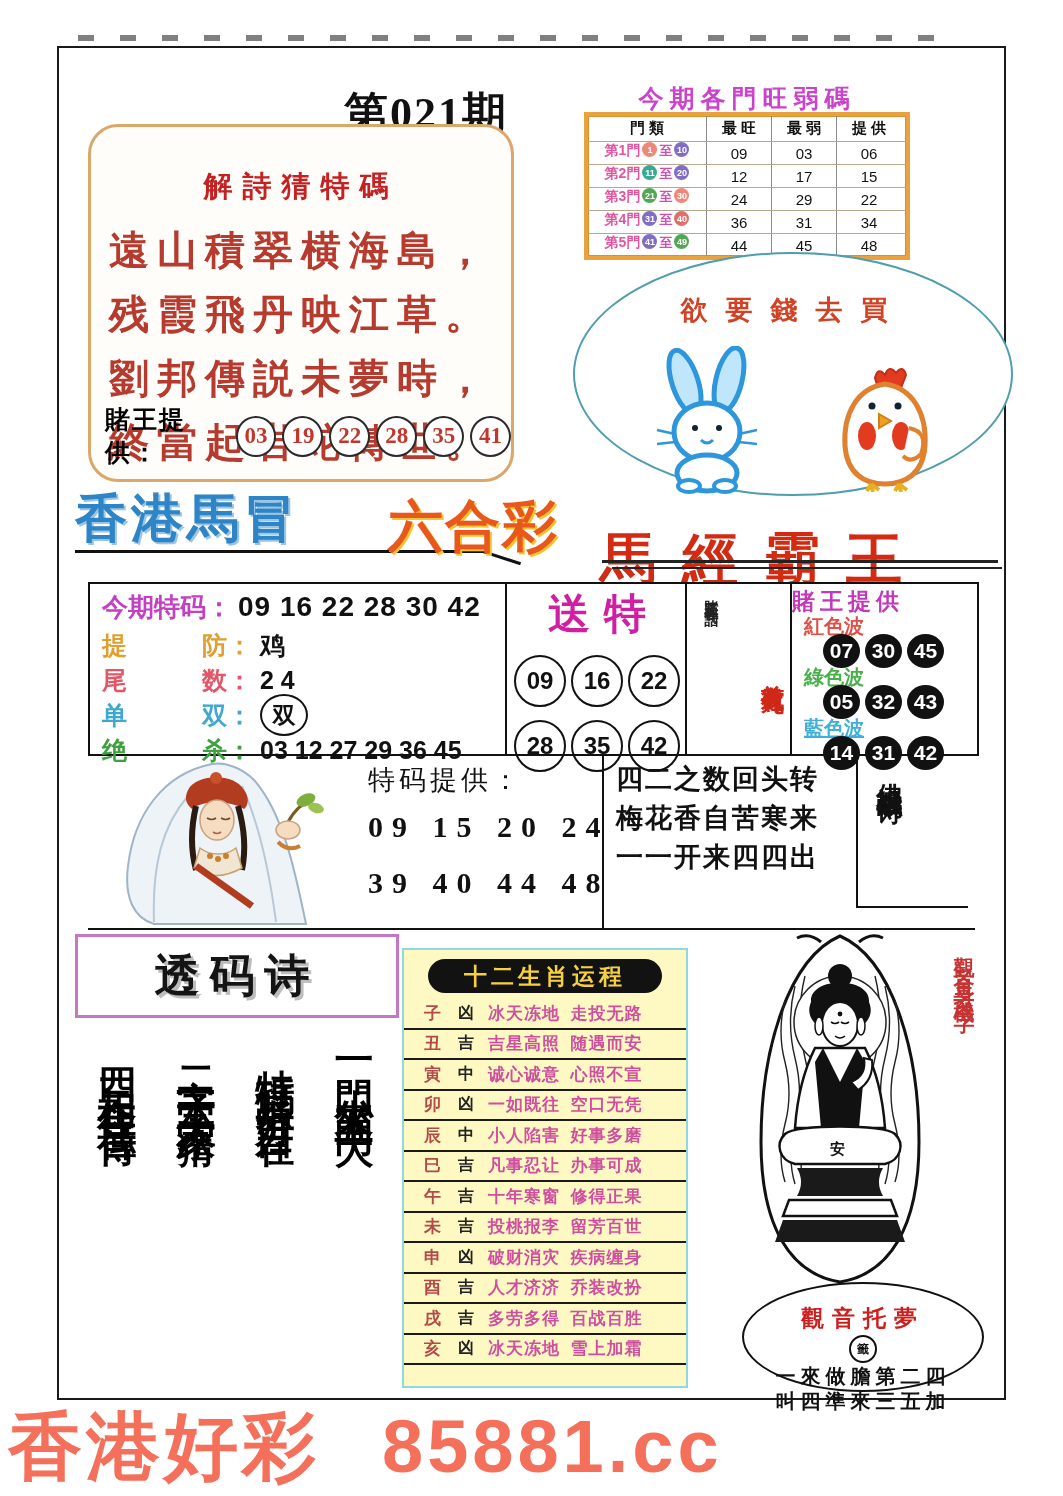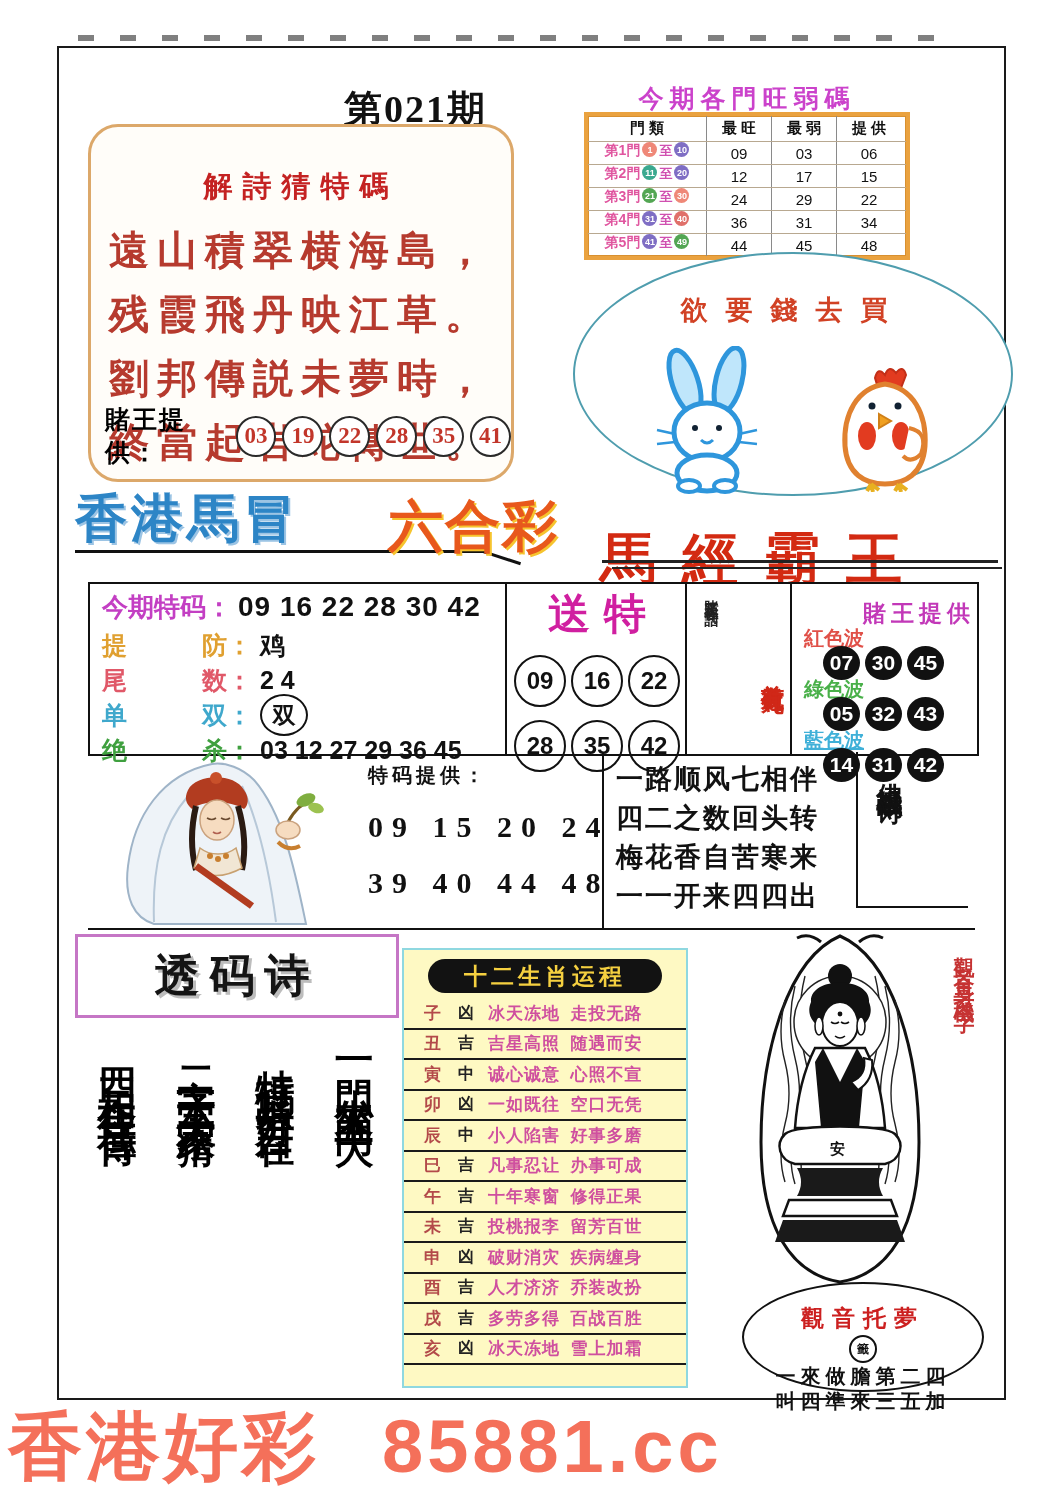--- a/index.html
+++ b/index.html
@@ -7,21 +7,21 @@
        font-family:"Liberation Sans","DejaVu Sans",sans-serif;color:#111;}
   .abs{position:absolute;}
   .serif{font-family:"Liberation Serif","DejaVu Serif",serif;}
   .vert{writing-mode:vertical-rl;text-orientation:upright;}
 
   
   .page-border{left:57px;top:46px;width:945px;height:1350px;border:2px solid #1a1a1a;}
   .top-dashes{left:78px;top:35px;width:880px;height:6px;
     background:repeating-linear-gradient(90deg,#555 0 16px,transparent 16px 42px);opacity:.75;}
 
-  .issue-title{left:344px;top:84px;font-size:38px;font-weight:bold;letter-spacing:2px;}
+  .issue-title{left:344px;top:84px;font-size:44px;font-weight:bold;letter-spacing:2px;}
 
   
   .poem-box{left:88px;top:124px;width:420px;height:352px;border:3px solid #dca86a;border-radius:30px;background:#fffdf9;}
   .poem-title{margin-top:40px;text-align:center;font-size:29px;font-weight:bold;color:#c42222;letter-spacing:10px;}
   .poem-lines{margin-top:12px;text-align:center;font-size:40px;line-height:64px;color:#b63a2e;font-weight:bold;letter-spacing:8px;}
   .gamble-row{position:absolute;left:14px;bottom:10px;display:flex;align-items:center;gap:6px;}
   .gamble-label{color:#000000;font-weight:bold;font-size:25px;letter-spacing:2px;}
   .num-circle{width:40px;height:37px;border:2px solid #2a2a2a;border-radius:50%;
     display:flex;align-items:center;justify-content:center;font-size:23px;font-weight:bold;color:#c2362b;background:#fff;}
 
@@ -69,32 +69,32 @@
 
   .songte{position:absolute;left:419px;top:0;width:176px;height:100%;text-align:center;}
   .songte-title{margin-top:2px;font-size:42px;font-weight:bold;color:#d01fa0;letter-spacing:14px;padding-left:14px;}
   .songte-row{display:flex;justify-content:space-evenly;margin-top:13px;}
   .songte-circle{width:48px;height:48px;border:2px solid #111;border-radius:50%;display:flex;align-items:center;justify-content:center;font-size:24px;font-weight:bold;}
 
   .hint-vert{position:absolute;left:600px;top:5px;width:30px;height:160px;font-size:14px;font-weight:bold;color:#222;letter-spacing:2px;}
   .red-vert{position:absolute;left:634px;top:4px;width:64px;height:162px;font-size:23px;font-weight:bold;color:#d02818;letter-spacing:1px;text-align:center;}
 
   .waves{position:absolute;left:702px;top:0;width:183px;height:100%;}
-  .waves-title{text-align:right;font-size:23px;font-weight:bold;color:#c238b8;letter-spacing:5px;margin-top:14px;}
+  .waves-title{text-align:left;font-size:23px;font-weight:bold;color:#c238b8;letter-spacing:5px;margin-top:2px;}
   .wave-label{display:flex;justify-content:space-between;padding:0 12px;font-size:20px;font-weight:bold;height:18px;line-height:18px;}
   .w-red{color:#e05048;} .w-green{color:#49b049;} .w-blue{color:#3fb0d8;text-decoration:underline;}
   .wave-balls{display:flex;justify-content:center;gap:5px;margin-top:-1px;}
   .ball{width:37px;height:34px;background:#111;border-radius:50%;color:#fff;font-size:21px;font-weight:bold;display:flex;align-items:center;justify-content:center;}
 
   
   .b3-vline1{left:602px;top:752px;height:176px;border-left:2px solid #111;}
   .b3-vline2{left:856px;top:752px;height:154px;border-left:2px solid #111;}
   .b3-hline-fozu{left:856px;top:906px;width:112px;border-top:2px solid #111;}
   .b3-bottom{left:88px;top:928px;width:887px;border-top:2px solid #111;}
-  .tema-label{left:368px;top:762px;font-size:20px;font-weight:bold;letter-spacing:4px;}
+  .tema-label{left:368px;top:762px;font-size:27px;font-weight:normal;letter-spacing:4px;}
   .tema-nums{left:368px;font-size:30px;letter-spacing:9px;font-weight:bold;}
   .mid-poem{left:616px;top:760px;font-size:27px;line-height:39px;letter-spacing:2px;color:#111;font-weight:bold;}
   .fozu-vert{left:872px;top:762px;height:150px;font-size:26px;font-weight:bold;letter-spacing:4px;}
 
   
   .touma-box{left:75px;top:934px;width:318px;height:78px;border:3px solid #c576c5;background:#fff;
     display:flex;align-items:center;justify-content:center;}
   .touma-title{font-size:45px;font-weight:bold;color:#141414;letter-spacing:10px;text-shadow:3px 3px 0 #bdbdbd;}
   .touma-poem{left:78px;top:1038px;width:316px;height:352px;font-size:39px;letter-spacing:10px;color:#000;font-weight:bold;}
   .touma-poem div{line-height:79px;}
@@ -347,21 +347,20 @@
   <ellipse cx="214" cy="44" rx="10" ry="6" fill="#7fae3f" transform="rotate(-24 214 44)"></ellipse>
   <ellipse cx="224" cy="52" rx="8" ry="5" fill="#9cc250" transform="rotate(18 224 52)"></ellipse>
   <ellipse cx="196" cy="74" rx="12" ry="9" fill="#f6dcc0" stroke="#caa27e" stroke-width="1.5"></ellipse>
   <path d="M186 86 q10 10 22 4" stroke="#c87f2f" stroke-width="4" fill="none"></path>
 </svg>
 <div class="abs b3-vline1"></div>
 <div class="abs tema-label serif">特码提供：</div>
 <div class="abs tema-nums serif" style="top:810px">09 15 20 24</div>
 <div class="abs tema-nums serif" style="top:866px">39 40 44 48</div>
 <div class="abs mid-poem serif">
-  <div>一路顺风七相伴</div>
   <div>四二之数回头转</div>
   <div>梅花香自苦寒来</div>
   <div>一一开来四四出</div>
 </div>
 <div class="abs b3-vline2"></div>
 <div class="abs fozu-vert vert serif">佛祖献码诗</div>
 <div class="abs b3-hline-fozu"></div>
 <div class="abs b3-bottom"></div>
 
 <div class="abs touma-box">

